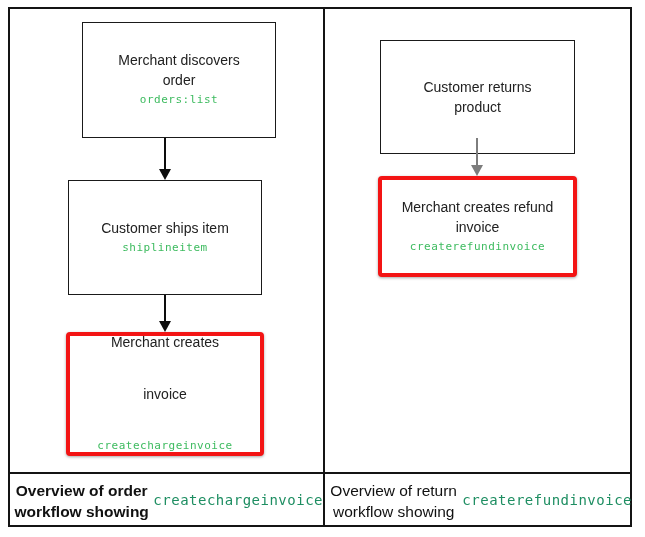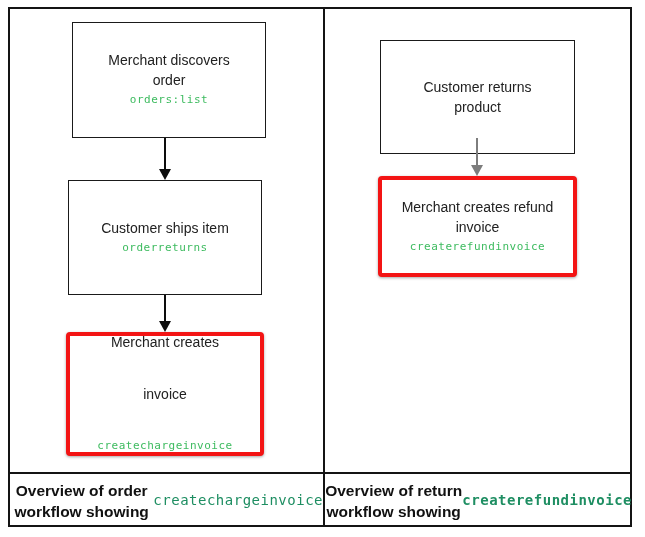--- a/index.html
+++ b/index.html
@@ -40,29 +40,29 @@
   .arrow.black .shaft{background:var(--arrow-black,#0d0d0d);}
   .arrow.black .head{border-top-color:var(--arrow-black,#0d0d0d);}
   .arrow.gray .shaft{background:var(--arrow-gray,#7d7d7d);}
   .arrow.gray .head{border-top-color:var(--arrow-gray,#7d7d7d);}
   .caption{
     position:absolute;top:465px;height:53px;
     display:flex;align-items:center;justify-content:center;
     text-align:center;font-size:15.5px;line-height:21px;color:#111111;
   }
   .caption.left-cell{left:0;width:313px;}
-  .caption.right-cell{left:315px;width:307px;font-weight:bold;}
+  .caption.right-cell{left:315px;width:307px;}
   .caption .title-bold{font-weight:bold;}
   .caption .cap-code{
     font-family:"DejaVu Sans Mono",monospace;font-style:normal;
     font-size:14px;line-height:21px;
     color:var(--caption-green,#1e8e62);letter-spacing:0.5px;
   }
   
-  .n-l1{left:62px;top:13px;width:194px;height:116px;}
+  .n-l1{left:72px;top:13px;width:194px;height:116px;}
   .n-l2{left:58px;top:171px;width:194px;height:115px;}
   .n-l3{left:56px;top:323px;width:198px;height:124px;gap:32px;}
   .a-l1{left:149px;top:129px;width:12px;height:42px;}
   .a-l2{left:149px;top:286px;width:12px;height:37px;}
   
   .n-r1{left:370px;top:31px;width:195px;height:114px;}
   .n-r2{left:368px;top:167px;width:199px;height:101px;}
   .a-r1{left:461px;top:129px;width:12px;height:38px;}
 </style>
 </head>
@@ -77,21 +77,21 @@
       <span class="code">orders:list</span>
     </div>
 
     <div class="arrow black a-l1">
       <div class="shaft"></div>
       <div class="head"></div>
     </div>
 
     <div class="node n-l2">
       <span>Customer ships item</span>
-      <span class="code">orderreturns</span>
+      <span class="code">shiplineitem</span>
     </div>
 
     <div class="arrow black a-l2">
       <div class="shaft"></div>
       <div class="head"></div>
     </div>
 
     <div class="node highlight n-l3">
       <span>Merchant creates</span>
       <span>invoice</span>

